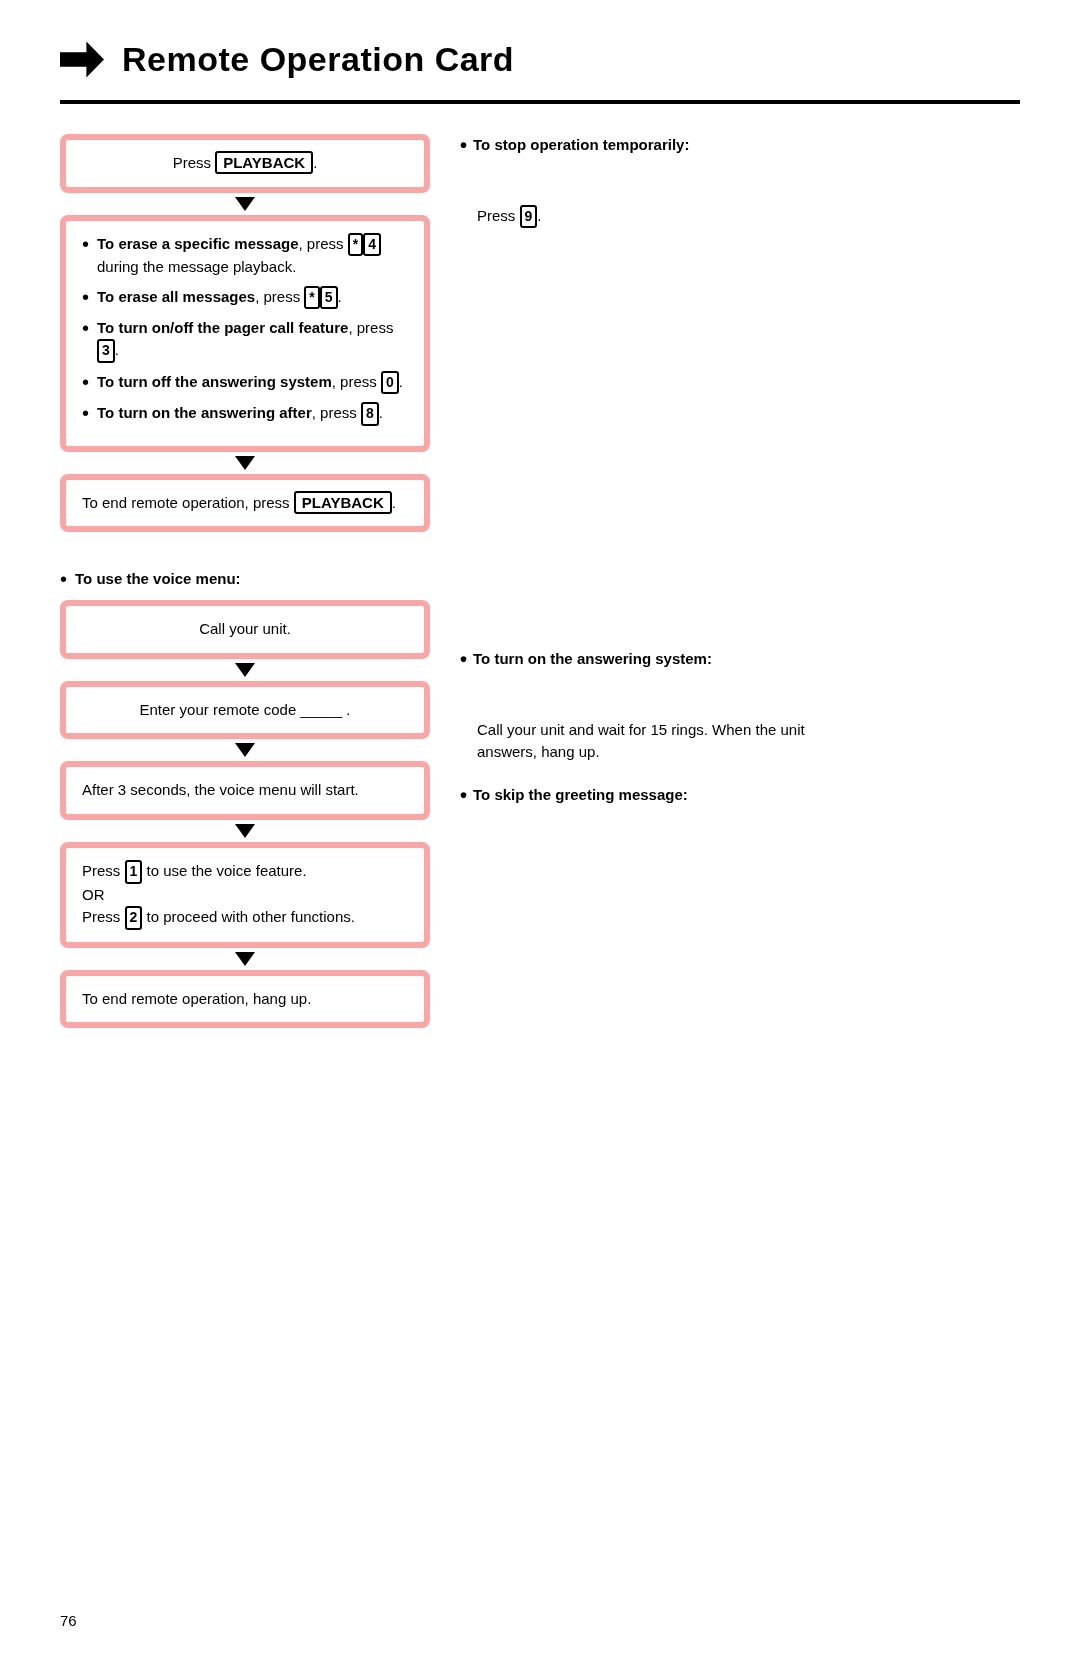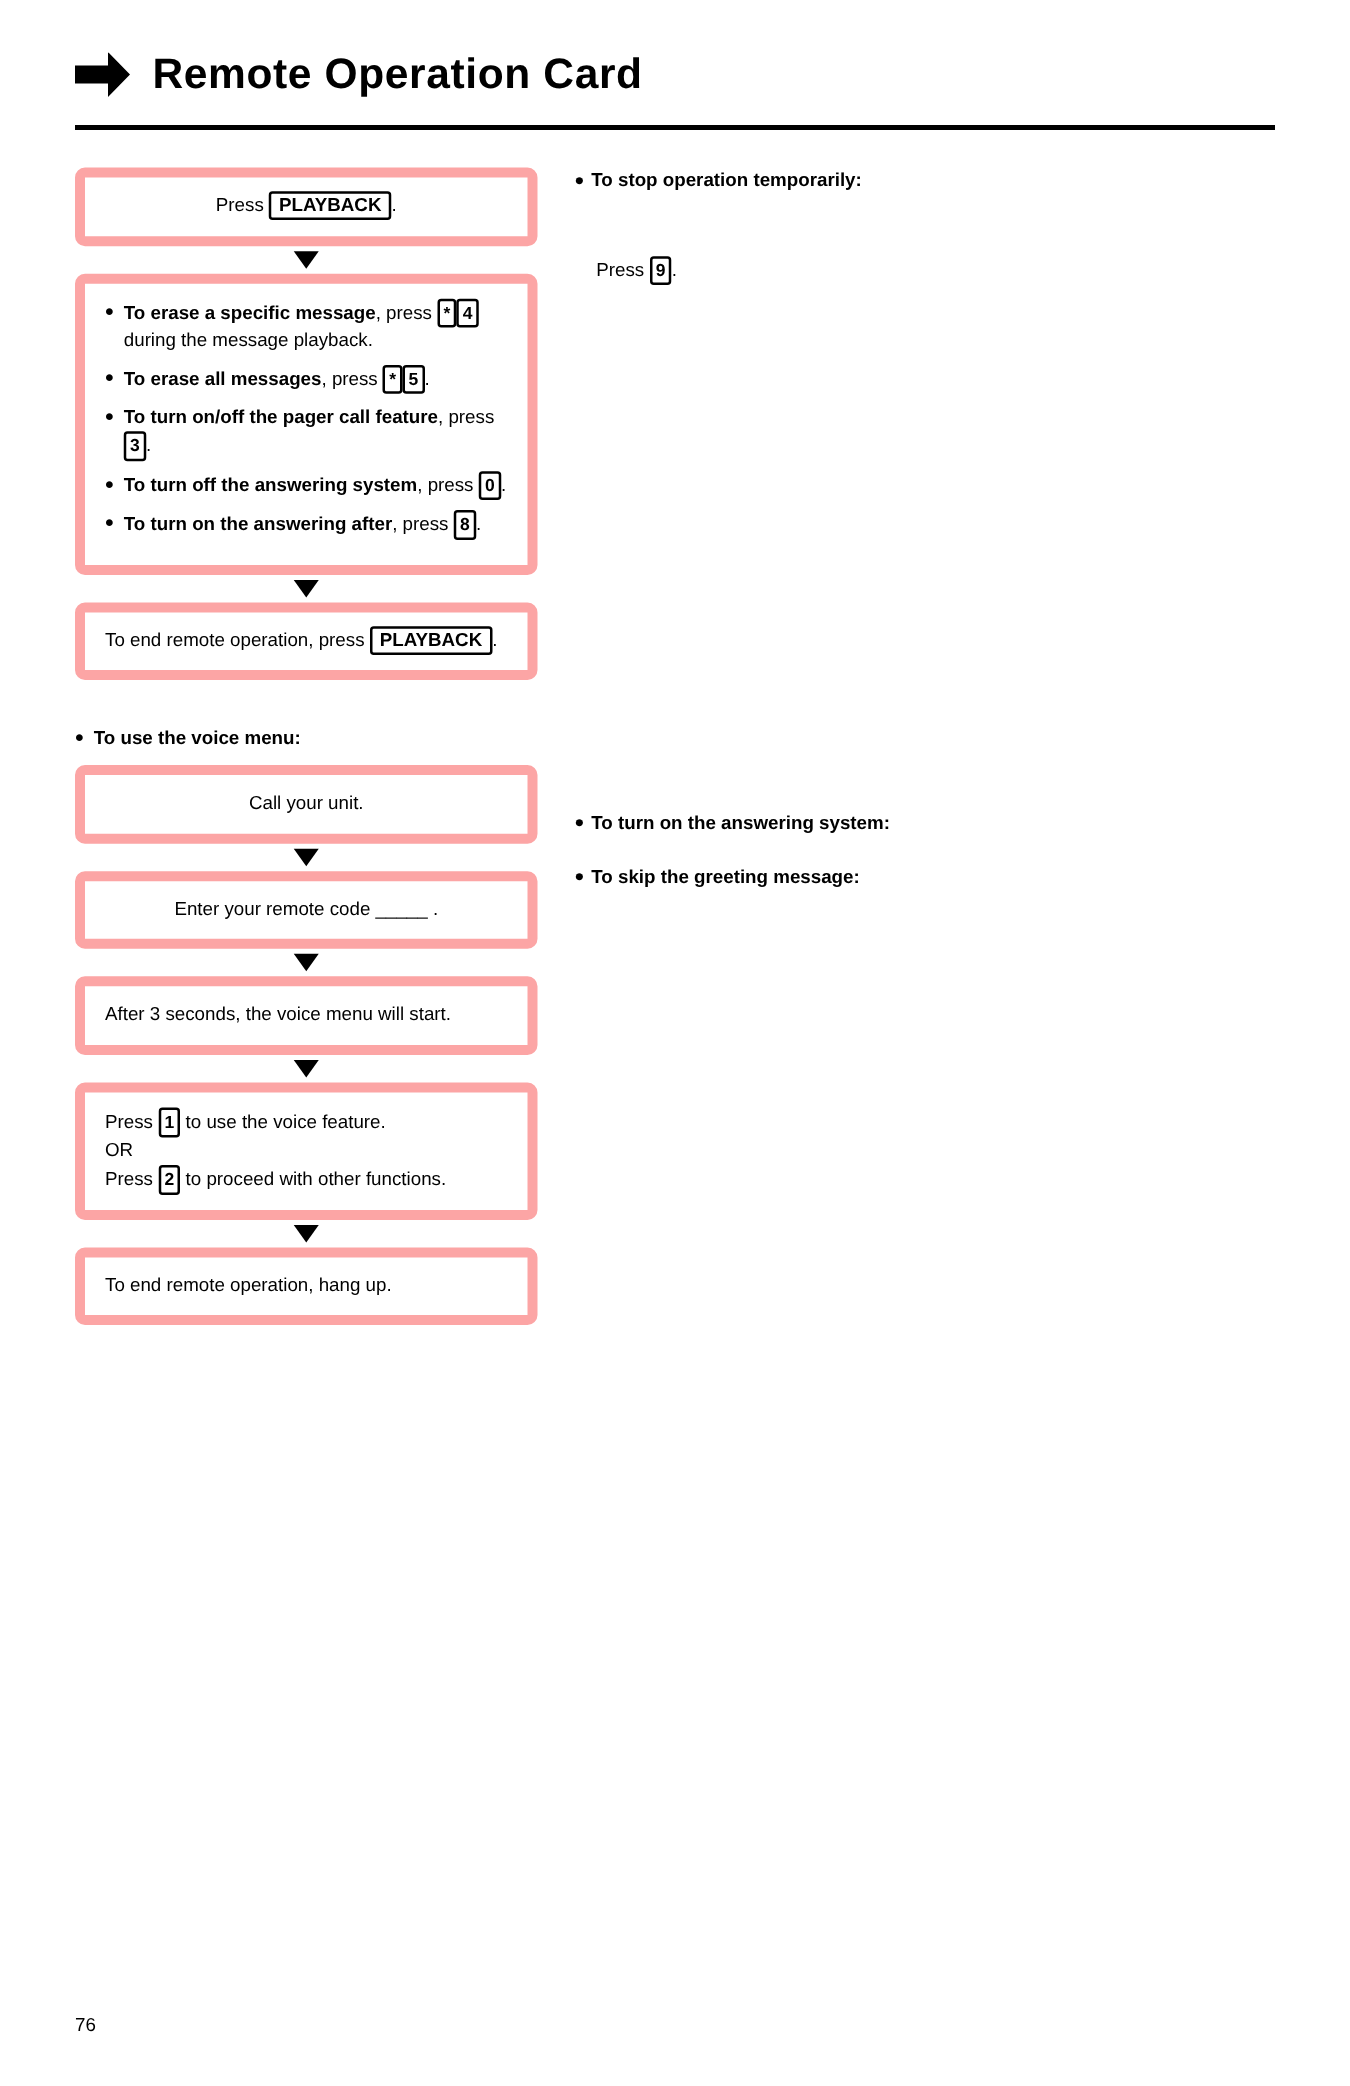--- a/index.html
+++ b/index.html
@@ -52,21 +52,21 @@
     }
 
     .right-col {
       flex: 1;
       max-width: 380px;
       padding-top: 0px;
     }
 
     
     .box {
-      border: 8px solid #fca5a5;
+      border: 6px solid #fca5a5;
       border-radius: 8px;
       padding: 12px 16px;
       background: #fff;
       font-size: 15px;
       line-height: 1.5;
     }
 
     .box-center {
       text-align: center;
     }
@@ -271,20 +271,21 @@
       </div>
     </div>
 
     <div style="margin-top: 420px;">
 
       <div class="right-bullet-item">
         <div class="right-bullet-header">
           <span class="bullet-dot" style="margin-right:6px;">•</span>
           <span class="bold">To turn on the answering system:</span>
         </div>
+        <div class="right-bullet-body">Call your unit and wait for 15 rings. When the unit answers, hang up.</div>
       </div>
 
       <div class="right-bullet-item" style="margin-top: 20px;">
         <div class="right-bullet-header">
           <span class="bullet-dot" style="margin-right:6px;">•</span>
           <span class="bold">To skip the greeting message:</span>
         </div>
       </div>
 
     </div>

